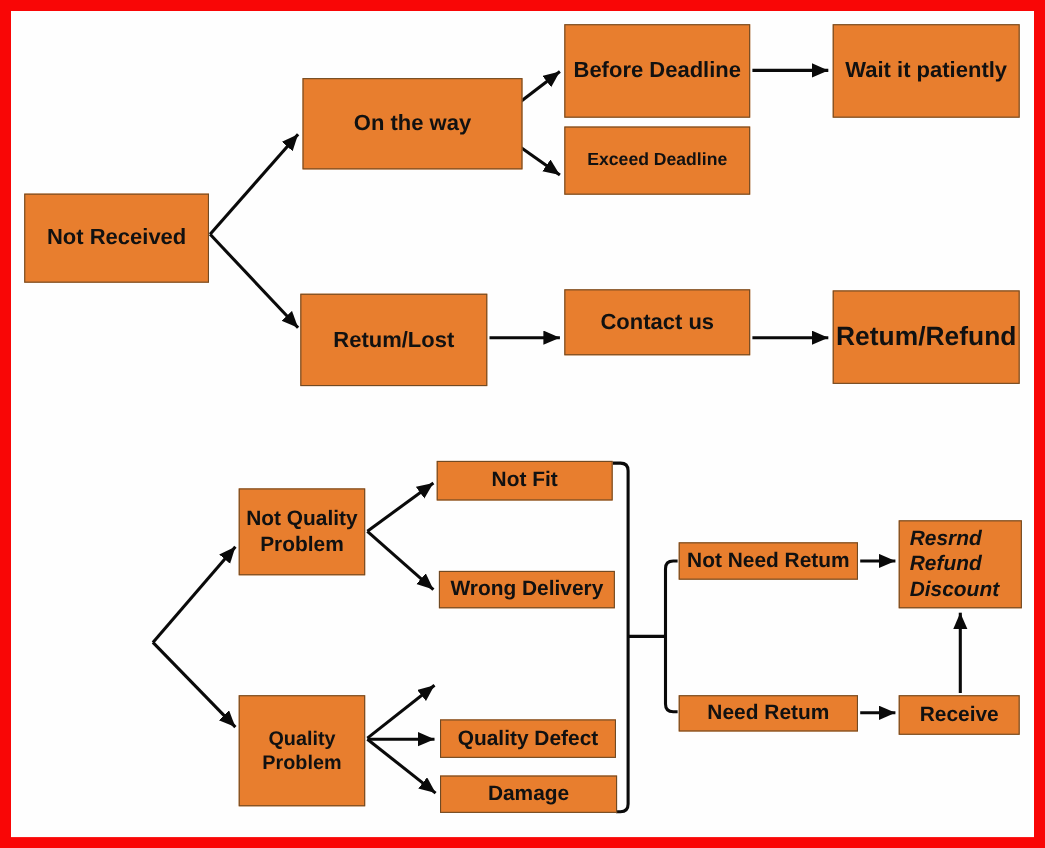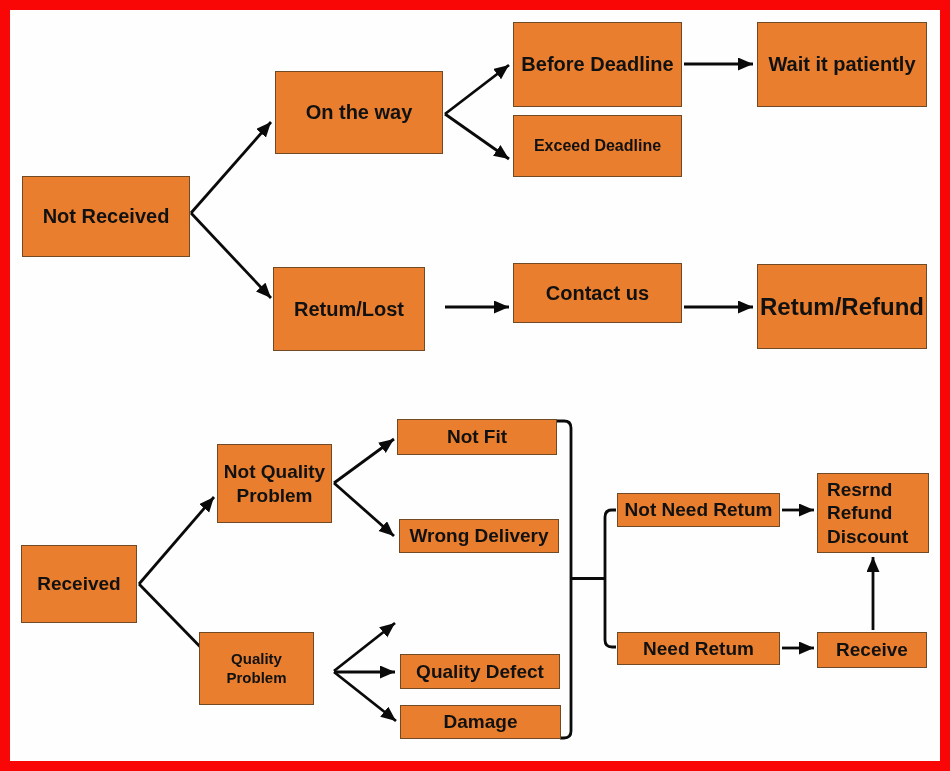--- a/index.html
+++ b/index.html
@@ -46,20 +46,21 @@
     justify-content:center;
     text-align:center;
     line-height:1.22;
     z-index:10;
   }
   .nowrap{white-space:nowrap;}
   .align-left{
     justify-content:flex-start;
     text-align:left;
     padding-left:9px;
+    font-style:italic;
   }
 </style>
 </head>
 <body>
 
 <div class="frame">
 
   <svg class="connector-layer" width="950" height="771" viewBox="0 0 950 771">
     <defs>
       <marker id="ah" markerUnits="userSpaceOnUse" markerWidth="16" markerHeight="14" refX="15" refY="6.5" orient="auto">
@@ -86,31 +87,30 @@
     <path class="conn" d="M 557,421 L 564,421 Q 571,421 571,428 L 571,731 Q 571,738 564,738 L 560,738"></path>
     <line class="conn" x1="571" y1="578.5" x2="605" y2="578.5"></line>
     <path class="conn" d="M 616,510 L 612,510 Q 605,510 605,517 L 605,640 Q 605,647 612,647 L 616,647"></path>
 
     <line class="conn" x1="782" y1="510" x2="814" y2="510" marker-end="url(#ah)"></line>
     <line class="conn" x1="782" y1="648" x2="814" y2="648" marker-end="url(#ah)"></line>
     <line class="conn" x1="873" y1="630" x2="873" y2="557" marker-end="url(#ah)"></line>
   </svg>
 
   <div class="node nowrap" style="left:22px;top:176px;width:168px;height:81px;font-size:20px">Not Received</div>
-  <div class="node nowrap" style="left:275px;top:71px;width:168px;height:83px;font-size:20px">On the way</div>
+  <div class="node nowrap" style="left:275px;top:71px;width:200px;height:83px;font-size:20px">On the way</div>
   <div class="node nowrap" style="left:513px;top:22px;width:169px;height:85px;font-size:20px">Before Deadline</div>
   <div class="node nowrap" style="left:757px;top:22px;width:170px;height:85px;font-size:20px">Wait it patiently</div>
   <div class="node nowrap" style="left:513px;top:115px;width:169px;height:62px;font-size:16px">Exceed Deadline</div>
-  <div class="node nowrap" style="left:273px;top:267px;width:152px;height:84px;font-size:20px">Retum/Lost</div>
+  <div class="node nowrap" style="left:273px;top:267px;width:170px;height:84px;font-size:20px">Retum/Lost</div>
   <div class="node nowrap" style="left:513px;top:263px;width:169px;height:60px;font-size:20px">Contact us</div>
   <div class="node nowrap" style="left:757px;top:264px;width:170px;height:85px;font-size:24px">Retum/Refund</div>
 
-  <div class="node nowrap" style="left:21px;top:545px;width:116px;height:78px;font-size:19px">Received</div>
   <div class="node" style="left:217px;top:444px;width:115px;height:79px;font-size:19px">Not Quality Problem</div>
-  <div class="node" style="left:199px;top:632px;width:115px;height:73px;font-size:15px">Quality Problem</div>
+  <div class="node" style="left:217px;top:632px;width:115px;height:101px;font-size:18px">Quality Problem</div>
 
   <div class="node nowrap" style="left:397px;top:419px;width:160px;height:36px;font-size:19px">Not Fit</div>
   <div class="node nowrap" style="left:399px;top:519px;width:160px;height:34px;font-size:19px">Wrong Delivery</div>
   <div class="node nowrap" style="left:400px;top:654px;width:160px;height:35px;font-size:19px">Quality Defect</div>
   <div class="node nowrap" style="left:400px;top:705px;width:161px;height:34px;font-size:19px">Damage</div>
 
   <div class="node nowrap" style="left:617px;top:493px;width:163px;height:34px;font-size:19px">Not Need Retum</div>
   <div class="node nowrap" style="left:617px;top:632px;width:163px;height:33px;font-size:19px">Need Retum</div>
   <div class="node align-left" style="left:817px;top:473px;width:112px;height:80px;font-size:19px">Resrnd Refund Discount</div>
   <div class="node nowrap" style="left:817px;top:632px;width:110px;height:36px;font-size:19px">Receive</div>

